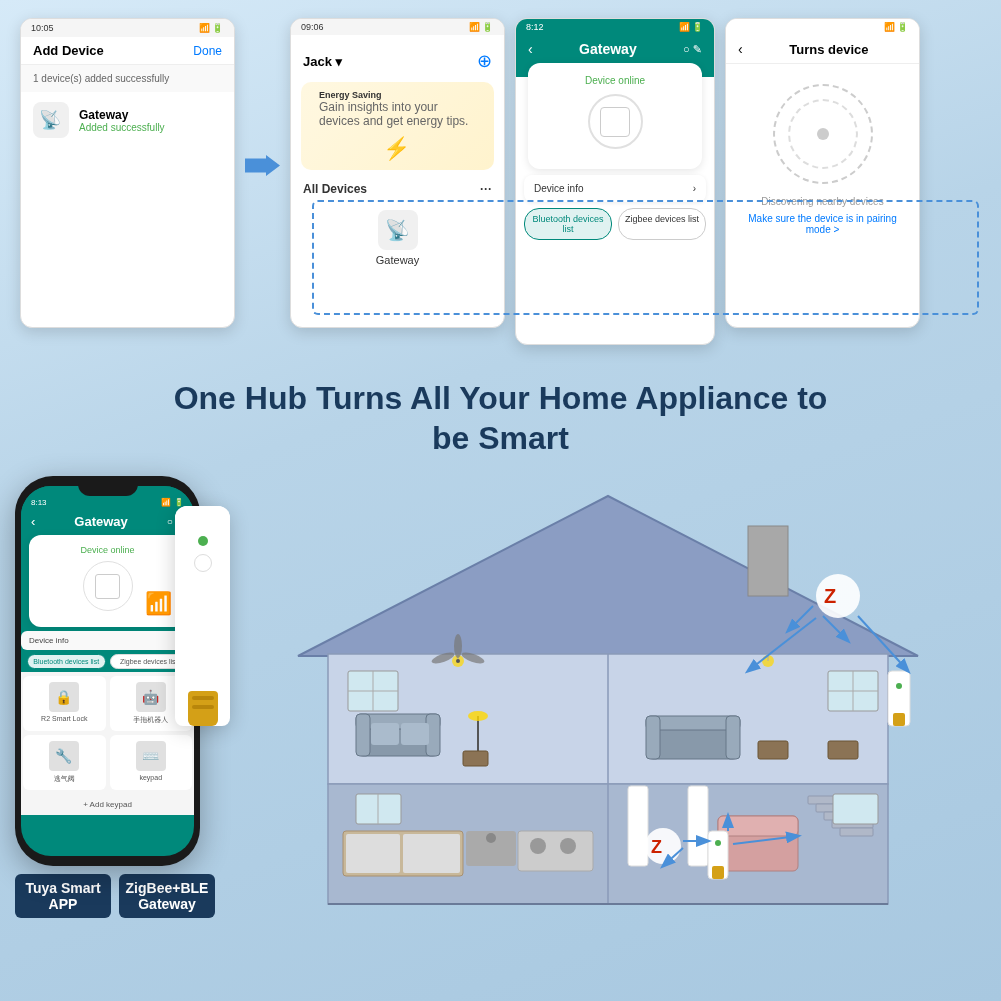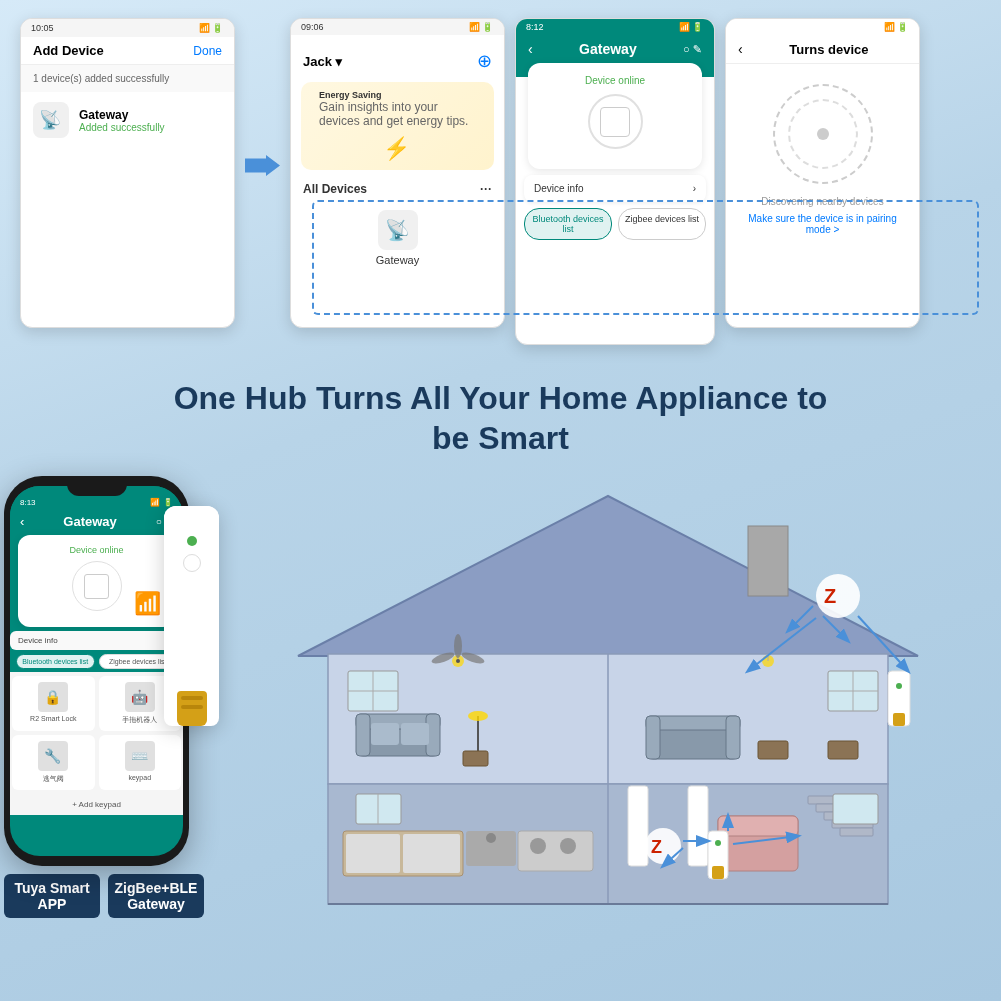--- a/index.html
+++ b/index.html
@@ -324,21 +324,21 @@
     .headline h2 {
       font-size: 32px;
       font-weight: 700;
       color: #1a3a5c;
       line-height: 1.25;
     }
 
     
     .bottom-section {
       display: flex;
-      padding: 8px 4px 10px;
+      padding: 8px 15px 10px;
       gap: 15px;
       height: 480px;
     }
 
     
     .phone-mockup {
       width: 200px;
       flex-shrink: 0;
       position: relative;
     }

